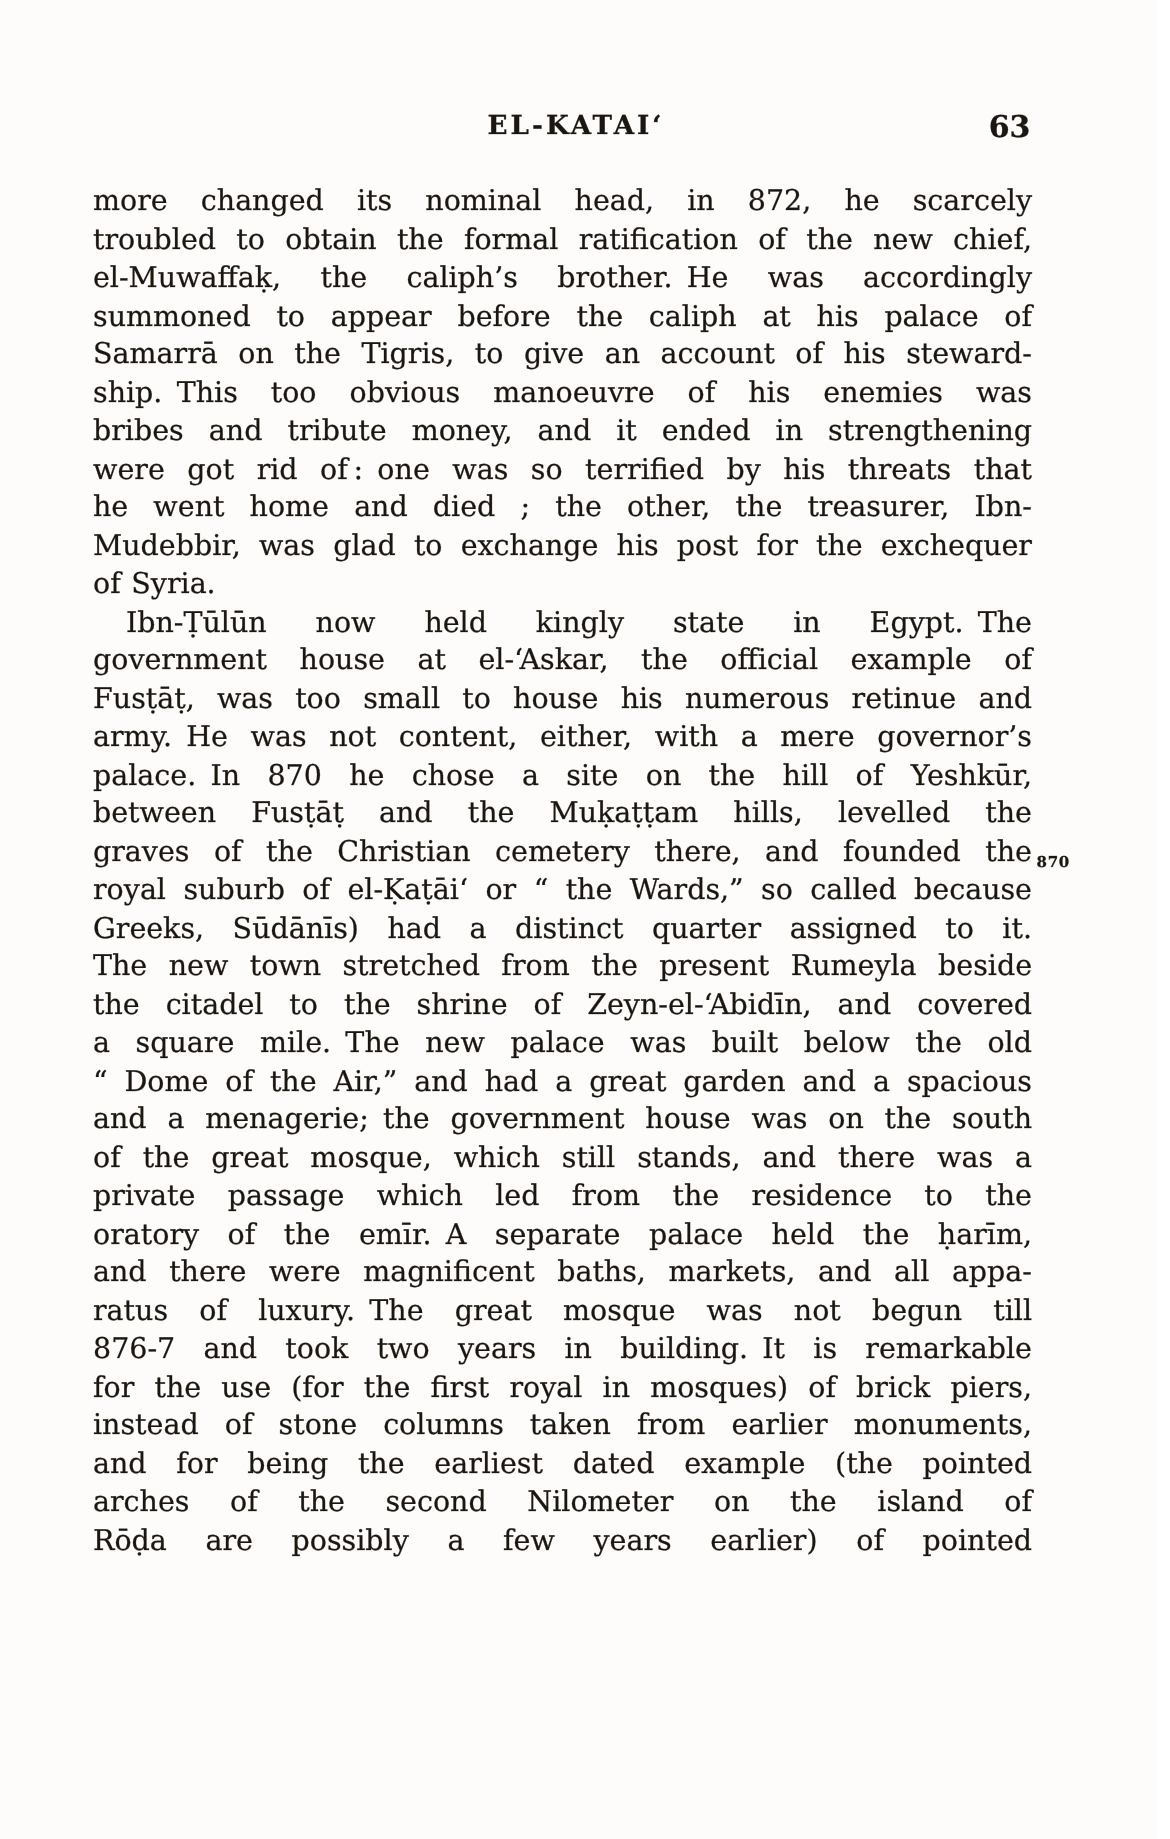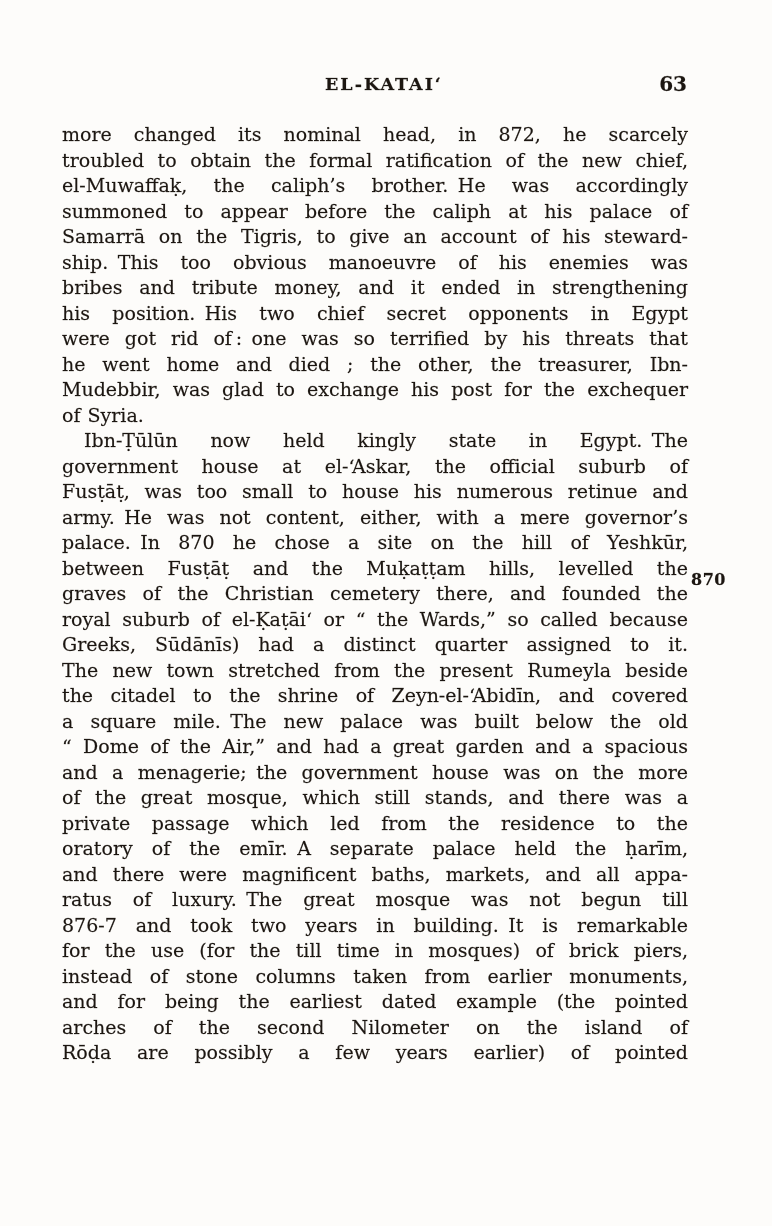--- a/index.html
+++ b/index.html
@@ -42,64 +42,63 @@
     line-height: 25.5px;
     text-align: justify;
     text-align-last: justify;
     word-spacing: 1px;
   }
   .line.flush { text-align-last: left; }
   .line.indent { text-indent: 22px; }
   .margin-note {
     position: absolute;
     left: 691px; top: 570px;
-    font-size: 16px;
+    font-size: 10px;
     font-weight: 700;
     letter-spacing: 0.5px;
   }
 </style>
 </head>
 <body>
 
 <div class="page">
   <div class="running-head">EL-KATAI‘</div>
   <div class="page-number">63</div>
   <div class="page-body">
       <div class="line">more changed its nominal head, in 872, he scarcely</div>
       <div class="line">troubled to obtain the formal ratification of the new chief,</div>
       <div class="line">el-Muwaffaḳ, the caliph’s brother. He was accordingly</div>
       <div class="line">summoned to appear before the caliph at his palace of</div>
       <div class="line">Samarrā on the Tigris, to give an account of his steward-</div>
       <div class="line">ship. This too obvious manoeuvre of his enemies was</div>
       <div class="line">bribes and tribute money, and it ended in strengthening</div>
-      <div class="line">his position. His two chief secret opponents in Egypt</div>
       <div class="line">were got rid of : one was so terrified by his threats that</div>
       <div class="line">he went home and died ; the other, the treasurer, Ibn-</div>
       <div class="line">Mudebbir, was glad to exchange his post for the exchequer</div>
       <div class="line flush">of Syria.</div>
       <div class="line indent">Ibn-Ṭūlūn now held kingly state in Egypt. The</div>
-      <div class="line">government house at el-‘Askar, the official suburb of</div>
+      <div class="line">government house at el-‘Askar, the official example of</div>
       <div class="line">Fusṭāṭ, was too small to house his numerous retinue and</div>
       <div class="line">army. He was not content, either, with a mere governor’s</div>
       <div class="line">palace. In 870 he chose a site on the hill of Yeshkūr,</div>
       <div class="line">between Fusṭāṭ and the Muḳaṭṭam hills, levelled the</div>
       <div class="line">graves of the Christian cemetery there, and founded the</div>
       <div class="line">royal suburb of el-Ḳaṭāi‘ or “ the Wards,” so called because</div>
       <div class="line">Greeks, Sūdānīs) had a distinct quarter assigned to it.</div>
       <div class="line">The new town stretched from the present Rumeyla beside</div>
       <div class="line">the citadel to the shrine of Zeyn-el-‘Abidīn, and covered</div>
       <div class="line">a square mile. The new palace was built below the old</div>
       <div class="line">“ Dome of the Air,” and had a great garden and a spacious</div>
-      <div class="line">and a menagerie; the government house was on the more</div>
+      <div class="line">and a menagerie; the government house was on the south</div>
       <div class="line">of the great mosque, which still stands, and there was a</div>
       <div class="line">private passage which led from the residence to the</div>
       <div class="line">oratory of the emīr. A separate palace held the ḥarīm,</div>
       <div class="line">and there were magnificent baths, markets, and all appa-</div>
       <div class="line">ratus of luxury. The great mosque was not begun till</div>
       <div class="line">876-7 and took two years in building. It is remarkable</div>
-      <div class="line">for the use (for the till time in mosques) of brick piers,</div>
+      <div class="line">for the use (for the first royal in mosques) of brick piers,</div>
       <div class="line">instead of stone columns taken from earlier monuments,</div>
       <div class="line">and for being the earliest dated example (the pointed</div>
       <div class="line">arches of the second Nilometer on the island of</div>
       <div class="line">Rōḍa are possibly a few years earlier) of pointed</div>
     </div>
   <div class="margin-note">870</div>
 </div>
 
 </body></html>

